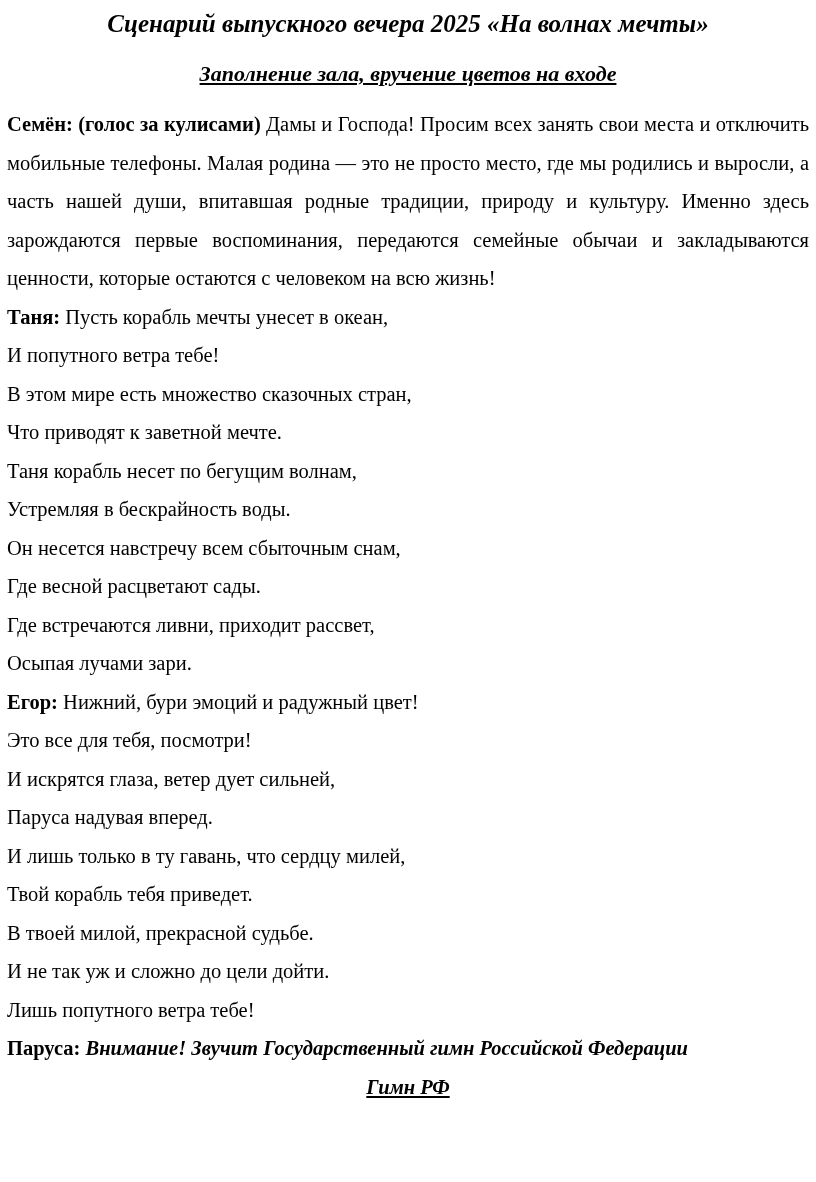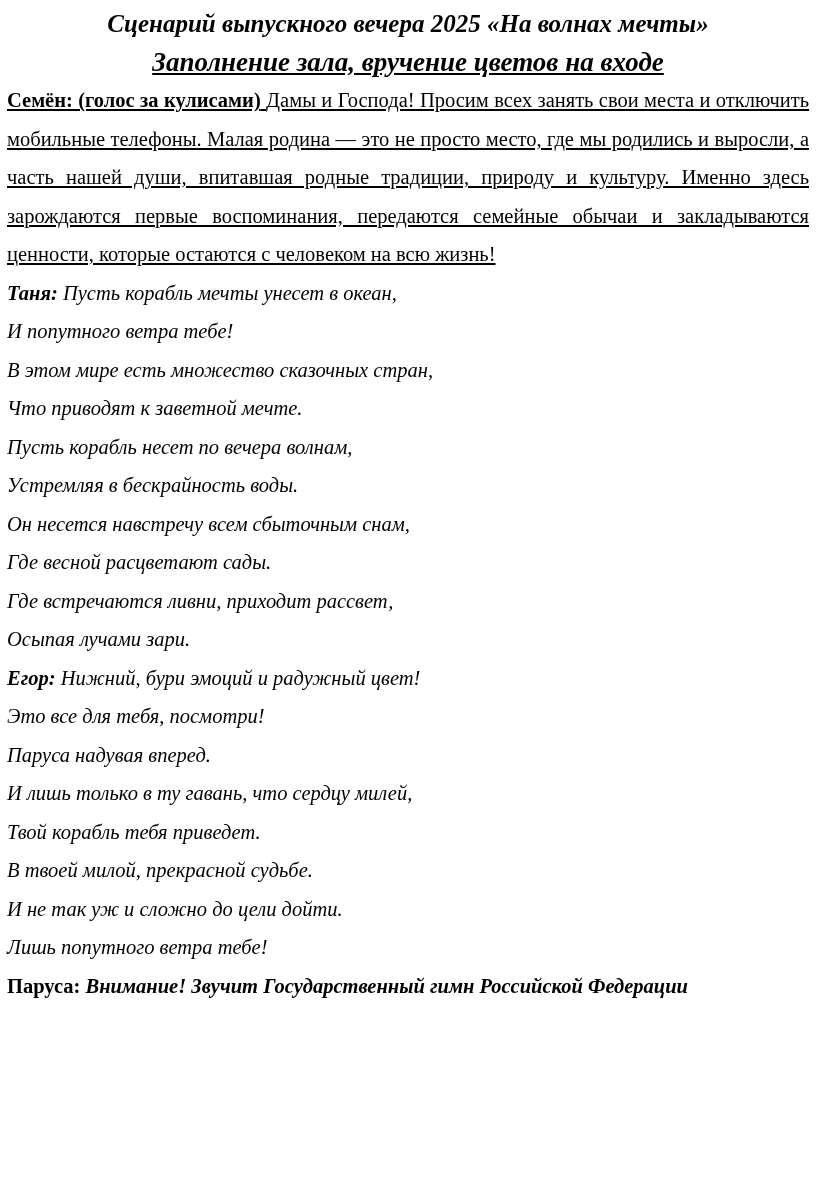--- a/index.html
+++ b/index.html
@@ -21,49 +21,47 @@
   }
   .title {
     margin: 0;
     text-align: center;
     font-weight: bold;
     font-style: italic;
     font-size: 25px;
     line-height: 38px;
   }
   .subtitle {
-    margin: 0;
+    margin: 12px;
     text-align: center;
     font-weight: bold;
     font-style: italic;
     text-decoration: underline;
-    font-size: 27px;
+    font-size: 22px;
     line-height: 38px;
   }
   p {
     margin: 0;
     font-size: 20.5px;
     line-height: 38.5px;
   }
   .justify {
     text-align: justify;
-    text-decoration: underline;
   }
   .speaker {
     font-weight: bold;
   }
   .center-heading {
     text-align: center;
     font-weight: bold;
     font-style: italic;
     text-decoration: underline;
   }
   .poem-line {
     text-align: left;
-    font-style: italic;
   }
   .announce {
     font-weight: bold;
     font-style: italic;
   }
 </style>
 </head>
 <body>
 
 <div class="page">
@@ -72,32 +70,34 @@
 
   <h2 class="subtitle">Заполнение зала, вручение цветов на входе</h2>
 
   <p class="justify"><span class="speaker">Семён: (голос за кулисами)</span> <span>Дамы и Господа! Просим всех занять свои места и отключить мобильные телефоны.  Малая родина — это не просто место, где мы родились и выросли, а часть нашей души, впитавшая родные традиции, природу и культуру. Именно здесь зарождаются первые воспоминания, передаются семейные обычаи и закладываются ценности, которые остаются с человеком на всю жизнь!</span></p>
 
 
   <p class="poem-line"><span class="speaker">Таня:</span> <span>Пусть корабль мечты унесет в океан,</span></p>
   <p class="poem-line">И попутного ветра тебе!</p>
   <p class="poem-line">В этом мире есть множество сказочных стран,</p>
   <p class="poem-line">Что приводят к заветной мечте.</p>
-  <p class="poem-line">Пусть корабль несет по вечера волнам,</p>
+  <p class="poem-line">Таня корабль несет по бегущим волнам,</p>
   <p class="poem-line">Устремляя в бескрайность воды.</p>
   <p class="poem-line">Он несется навстречу всем сбыточным снам,</p>
   <p class="poem-line">Где весной расцветают сады.</p>
   <p class="poem-line">Где встречаются ливни, приходит рассвет,</p>
   <p class="poem-line">Осыпая лучами зари.</p>
 
   <p class="poem-line"><span class="speaker">Егор:</span> <span>Нижний, бури эмоций и радужный цвет!</span></p>
   <p class="poem-line">Это все для тебя, посмотри!</p>
+  <p class="poem-line">И искрятся глаза, ветер дует сильней,</p>
   <p class="poem-line">Паруса надувая вперед.</p>
   <p class="poem-line">И лишь только в ту гавань, что сердцу милей,</p>
   <p class="poem-line">Твой корабль тебя приведет.</p>
   <p class="poem-line">В твоей милой, прекрасной судьбе.</p>
   <p class="poem-line">И не так уж и сложно до цели дойти.</p>
   <p class="poem-line">Лишь попутного ветра тебе!</p>
 
   <p><span class="speaker">Паруса:</span> <span class="announce">Внимание! Звучит Государственный гимн Российской Федерации</span></p>
 
+  <p class="center-heading">Гимн РФ</p>
 
 </div>
 
 </body></html>

